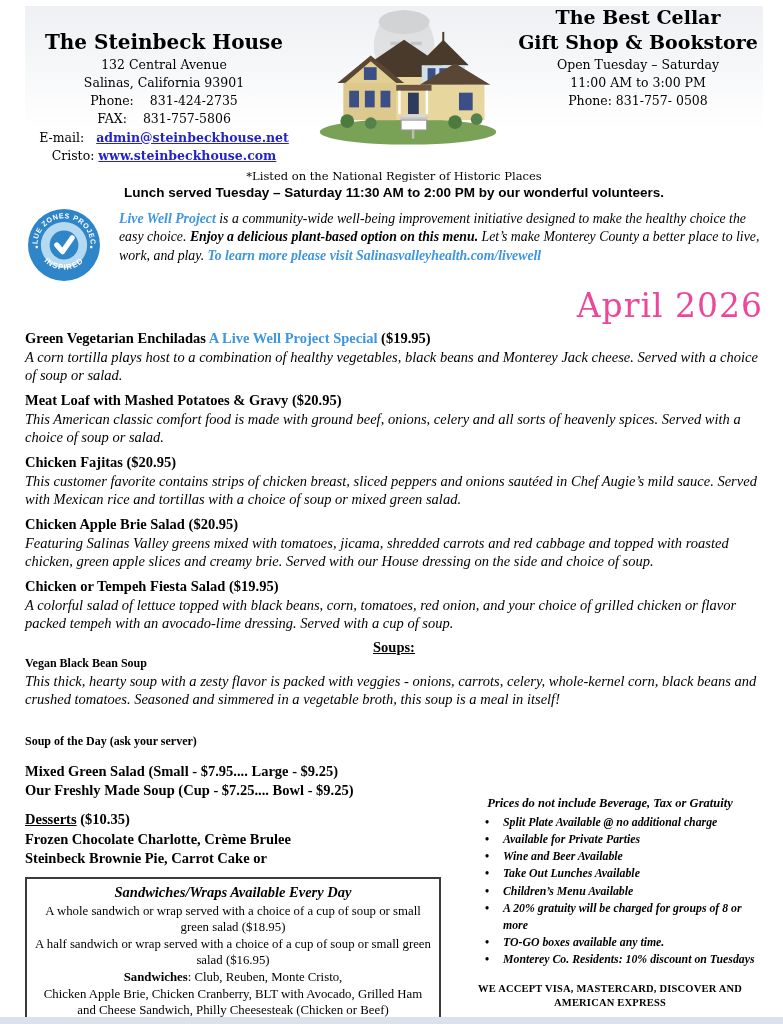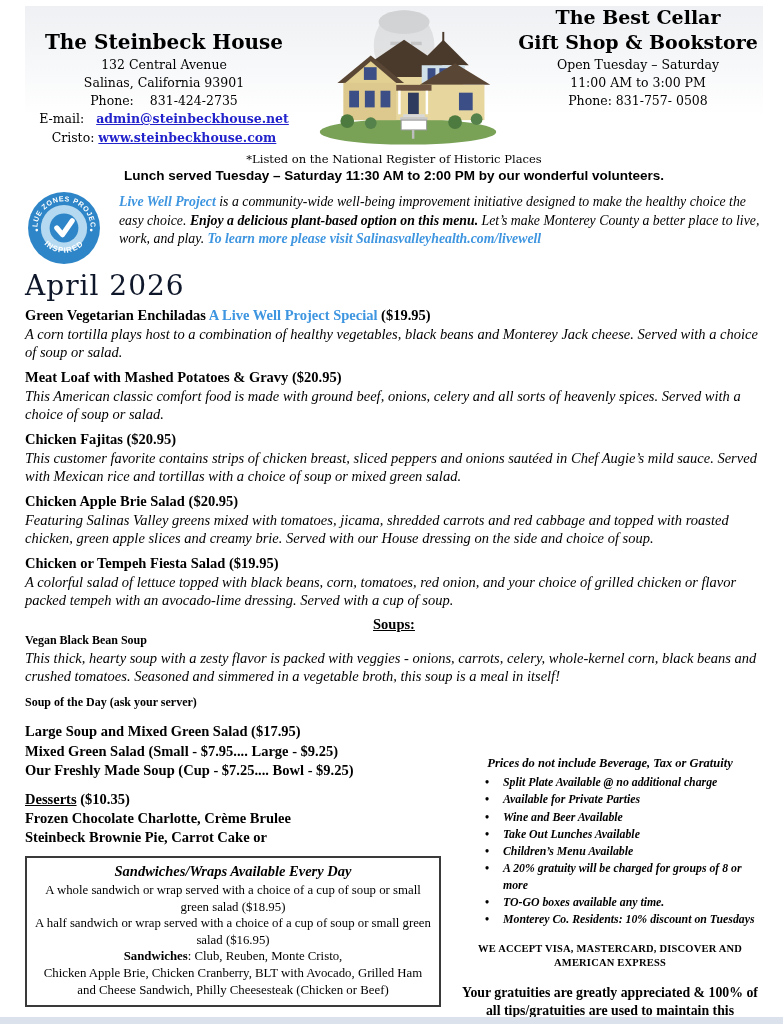--- a/index.html
+++ b/index.html
@@ -28,21 +28,21 @@
   .lunch{font-family:Liberation Sans, sans-serif;text-align:center;font-size:13.5px;font-weight:bold;margin-top:2px;}
 
   
   .livewell{display:flex;margin-top:8px;align-items:flex-start;}
   .badge{flex:0 0 74px;margin-left:2px;}
   .lw-text{font-style:italic;font-size:13.8px;line-height:1.35;margin-left:18px;margin-top:2px;}
   .lw-blue{color:#3e95e0;font-weight:bold;}
   .lw-bold{font-weight:bold;}
 
   
-  .month{font-family:"DejaVu Serif",serif;text-align:left;color:#0f172a;font-size:28px;
+  .month{font-family:"DejaVu Serif",serif;text-align:right;color:#ec4899;font-size:33px;
     letter-spacing:1px;margin-top:0px;margin-bottom:4px;}
 
   
   .mi{margin-bottom:7px;}
   .mi-head{font-size:14.5px;font-weight:bold;line-height:1.3;}
   .tag{color:#3e95e0;}
   .mi-desc{font-size:14.5px;font-style:italic;line-height:1.25;}
   .u{text-decoration:underline;text-align:center;}
   .soups-head{font-size:14.5px;font-weight:bold;}
   .plainb{font-size:12px;font-weight:bold;line-height:1.32;}
@@ -77,20 +77,21 @@
 <body>
 
 <div class="page">
 
   <div class="header">
     <div class="h-left">
       <div class="h-title">The Steinbeck House</div>
       <div class="h-line">132 Central Avenue</div>
       <div class="h-line">Salinas, California 93901</div>
       <div class="h-line"><span class="h-lbl">Phone:</span><span>831-424-2735</span></div>
+      <div class="h-line"><span class="h-lbl">FAX:</span><span>831-757-5806</span></div>
       <div class="mail-row"><span>E-mail:</span>&nbsp;&nbsp;&nbsp;<a class="link" href="#">admin@steinbeckhouse.net</a></div>
       <div class="mail-row"><span>Cristo:</span>&nbsp;<a class="link" href="#">www.steinbeckhouse.com</a></div>
     </div>
 
     <div class="h-center">
       <svg width="196" height="142" viewBox="0 0 200 144">
 
         <g opacity="0.45">
           <ellipse cx="96" cy="40" rx="31" ry="36" fill="#c9c9c9"></ellipse>
           <path d="M60 92 Q96 64 134 92 L134 100 L60 100 Z" fill="#cfcfcf"></path>
@@ -201,27 +202,26 @@
     <div class="mi">
       <div class="mi-head"><span>Chicken or Tempeh Fiesta Salad</span><span> ($19.95)</span></div>
       <div class="mi-desc">A colorful salad of lettuce topped with black beans, corn, tomatoes, red onion, and your choice of grilled chicken or flavor packed tempeh with an avocado-lime dressing.  Served with a cup of soup.</div>
     </div>
   </div>
 
   <div>
     <div class="soups-head u">Soups:</div>
     <div class="plainb">Vegan Black Bean Soup</div>
     <div class="mi-desc">This thick, hearty soup with a zesty flavor is packed with veggies - onions, carrots, celery, whole-kernel corn, black beans and crushed tomatoes.  Seasoned and simmered in a vegetable broth, this soup is a meal in itself!</div>
-    <div class="plainb" style="margin-top:9px;">Soup of the Day (ask your server)</div>
+    <div class="plainb" style="margin-top:26px;">Soup of the Day (ask your server)</div>
   </div>
 
   <div class="bottom">
     <div class="bcol-left">
       <div style="margin-top:6px;">
-        <div class="combo-line">Large Soup and Mixed Green Salad ($17.95)</div>
         <div class="combo-line">Mixed Green Salad (Small - $7.95.... Large - $9.25)</div>
         <div class="combo-line">Our Freshly Made Soup (Cup - $7.25.... Bowl - $9.25)</div>
       </div>
       <div class="desserts">
         <div class="dess-line"><span class="u">Desserts</span><span> ($10.35)</span></div>
         <div class="dess-line">Frozen Chocolate Charlotte, Crème Brulee</div>
         <div class="dess-line">Steinbeck Brownie Pie, Carrot Cake  or</div>
       </div>
       <div class="sbox">
         <div class="sbox-title">Sandwiches/Wraps Available Every Day</div>

